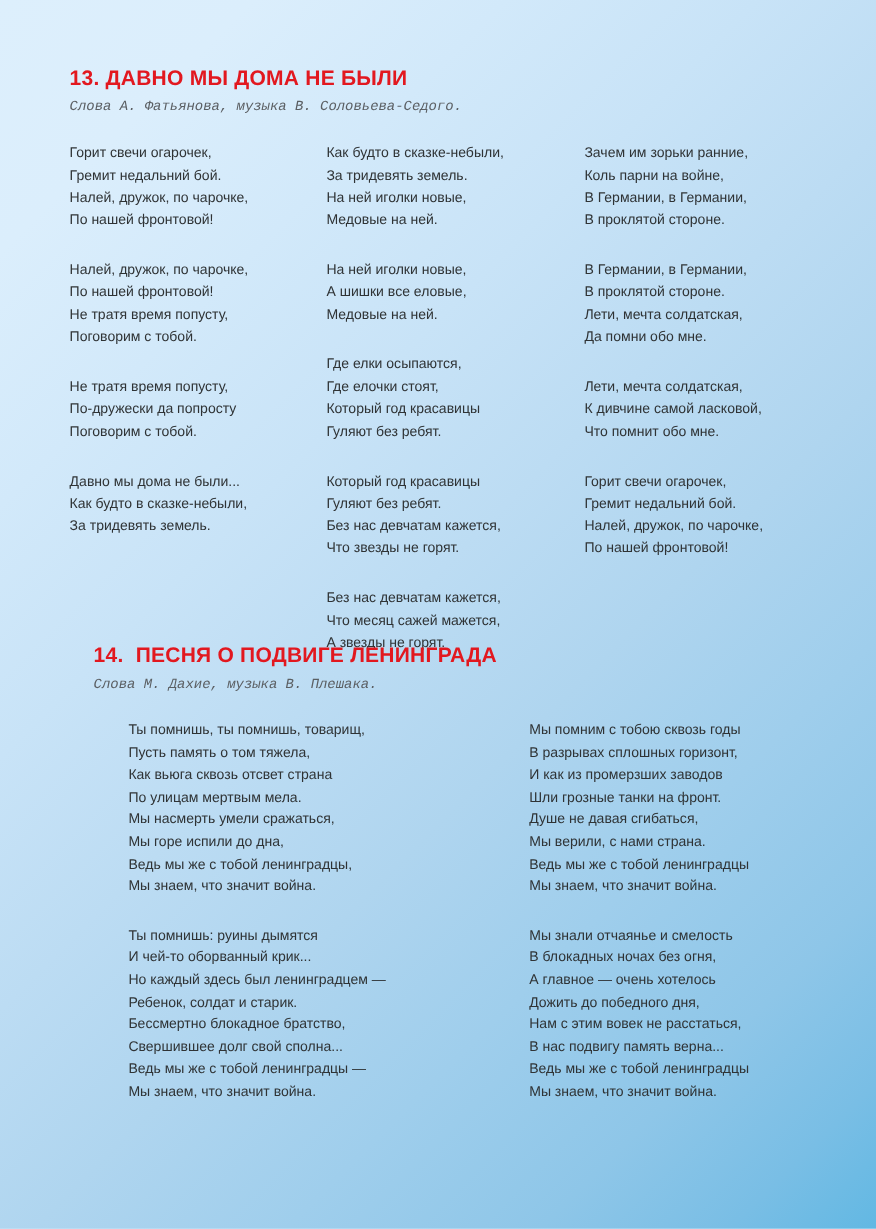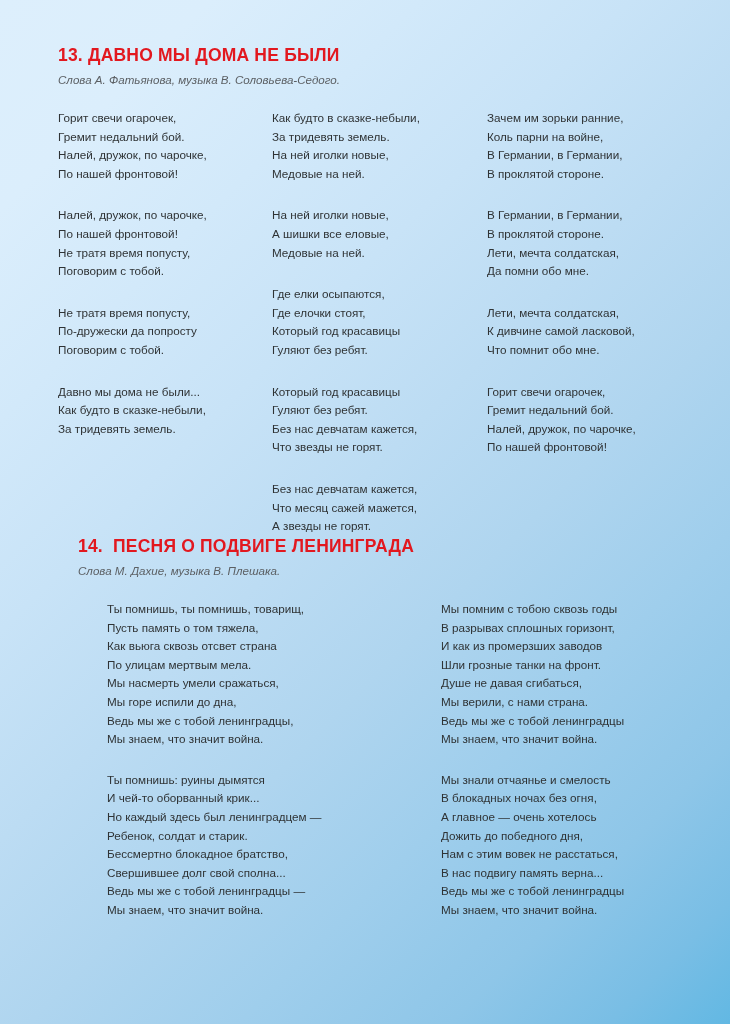--- a/index.html
+++ b/index.html
@@ -37,21 +37,21 @@
     box-sizing: border-box;
     padding: 0;
   }
 
   
   .song {
     position: absolute;
     left: 0;
     width: 730px;
   }
-  #song-13 { top: 45px; }
+  #song-13 { top: 55px; }
   #song-14 { top: 536px; padding-left: 20px; }
 
   .song-title {
     margin: 0 0 2px 0;
     padding: 0 0 0 58px;
     color: #e2181f;
     font-weight: bold;
     font-size: 17.5px;
     letter-spacing: 0.2px;
     text-transform: uppercase;
@@ -60,20 +60,21 @@
   }
   #song-14 .song-title { font-size: 17.5px; }
 
   .song-credits {
     margin: 0;
     padding: 6px 0 0 58px;
     color: #5b5f63;
     font-style: italic;
     font-size: 11.6px;
     line-height: 1.2;
+    font-family: Liberation Mono, monospace;
   }
 
   .columns {
     position: relative;
     padding: 0;
     margin: 0;
   }
   .col {
     position: absolute;
     top: 0;

